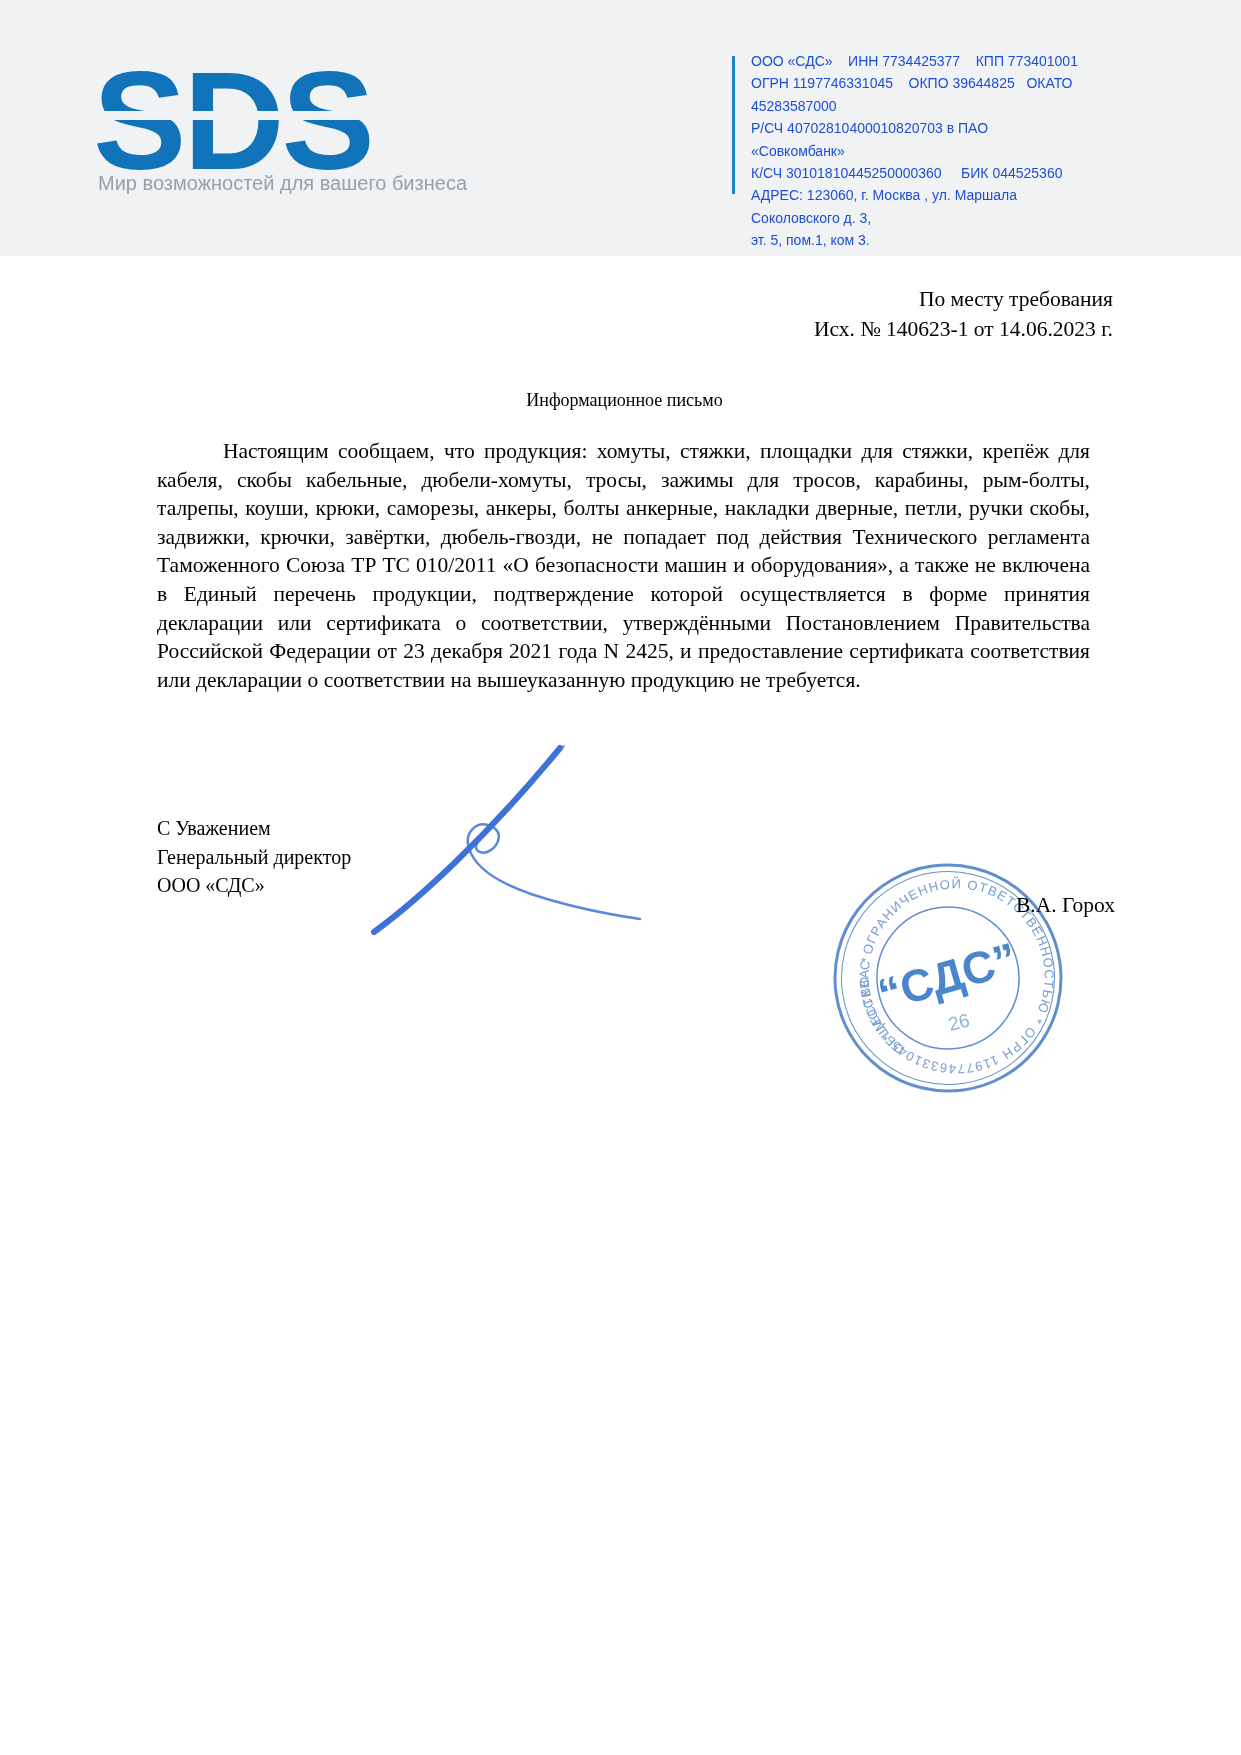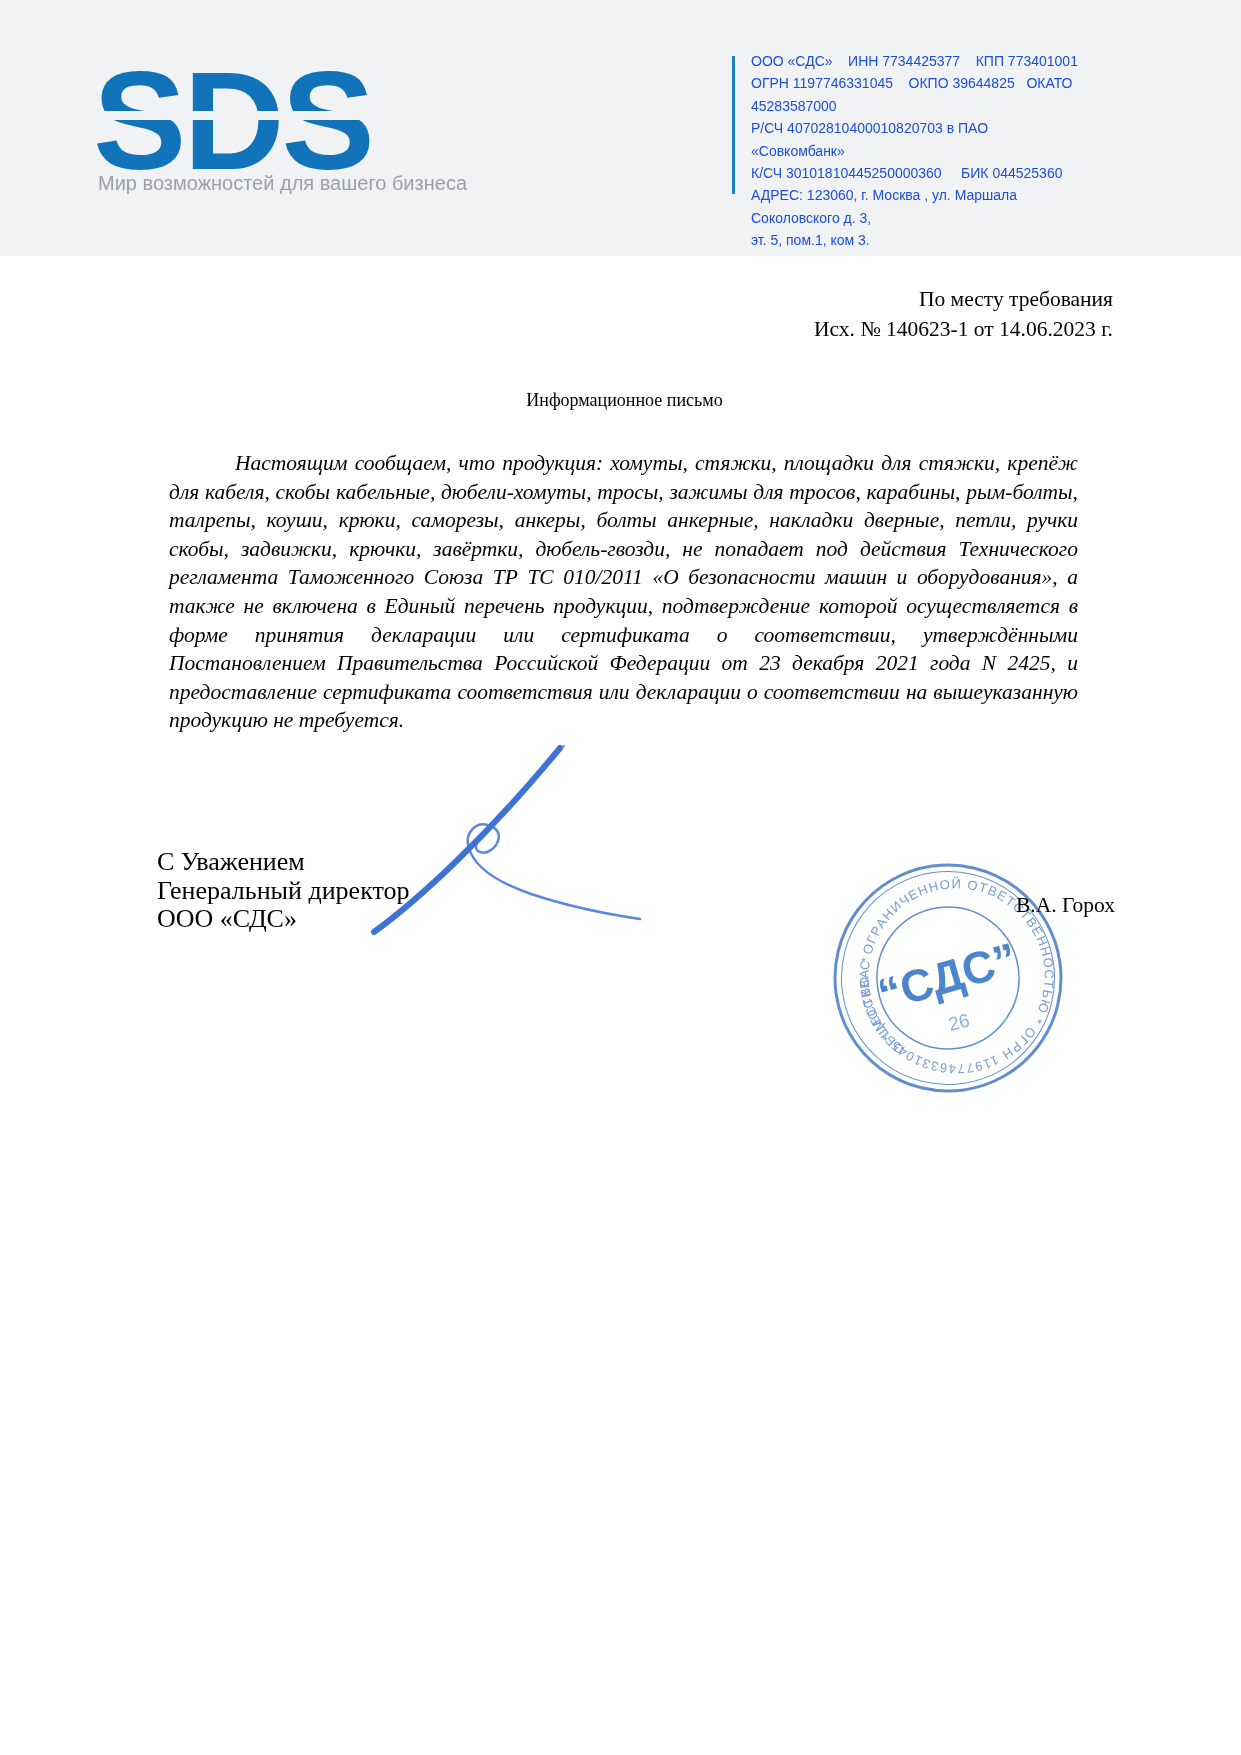--- a/index.html
+++ b/index.html
@@ -31,24 +31,24 @@
     font-size:21.5px;line-height:30px;
   }
   
   .doc-title{
     position:absolute;left:157px;top:390px;width:935px;text-align:center;font-size:18px;
   }
   .body-text{
     position:absolute;left:157px;top:437px;width:933px;
     font-size:21.5px;line-height:28.6px;text-align:justify;
   }
-  .body-text p{margin:12px;font-style:italic;}
+  .body-text p{margin:0;}
   .body-text p.indent{text-indent:66px;}
   
-  .sign-block{position:absolute;left:157px;top:848px;font-size:26px;line-height:28.5px;}
+  .sign-block{position:absolute;left:157px;top:814px;font-size:20px;line-height:28.5px;}
   .sign-name{position:absolute;left:895px;top:893px;width:220px;text-align:right;font-size:21.5px;}
   .signature-svg{position:absolute;left:318px;top:732px;width:340px;height:210px;}
   .stamp-svg{position:absolute;left:828px;top:858px;width:240px;height:240px;opacity:.93;mix-blend-mode:multiply;}
   .stamp-ring-text{font-family:"Liberation Sans", sans-serif;font-size:13px;letter-spacing:1.2px;fill:#6b95cd;}
   .stamp-center{font-family:"Liberation Sans", sans-serif;font-size:45px;font-weight:bold;fill:#3d7cc7;}
   .stamp-num{font-family:"Liberation Sans", sans-serif;font-size:19px;fill:#8aabd6;}
   
   .footer-left{position:absolute;left:0;top:1719px;width:920px;height:36px;background:#0a67ae;}
   .footer-right{
     position:absolute;left:920px;top:1786px;width:321px;height:36px;background:#2d8bca;

